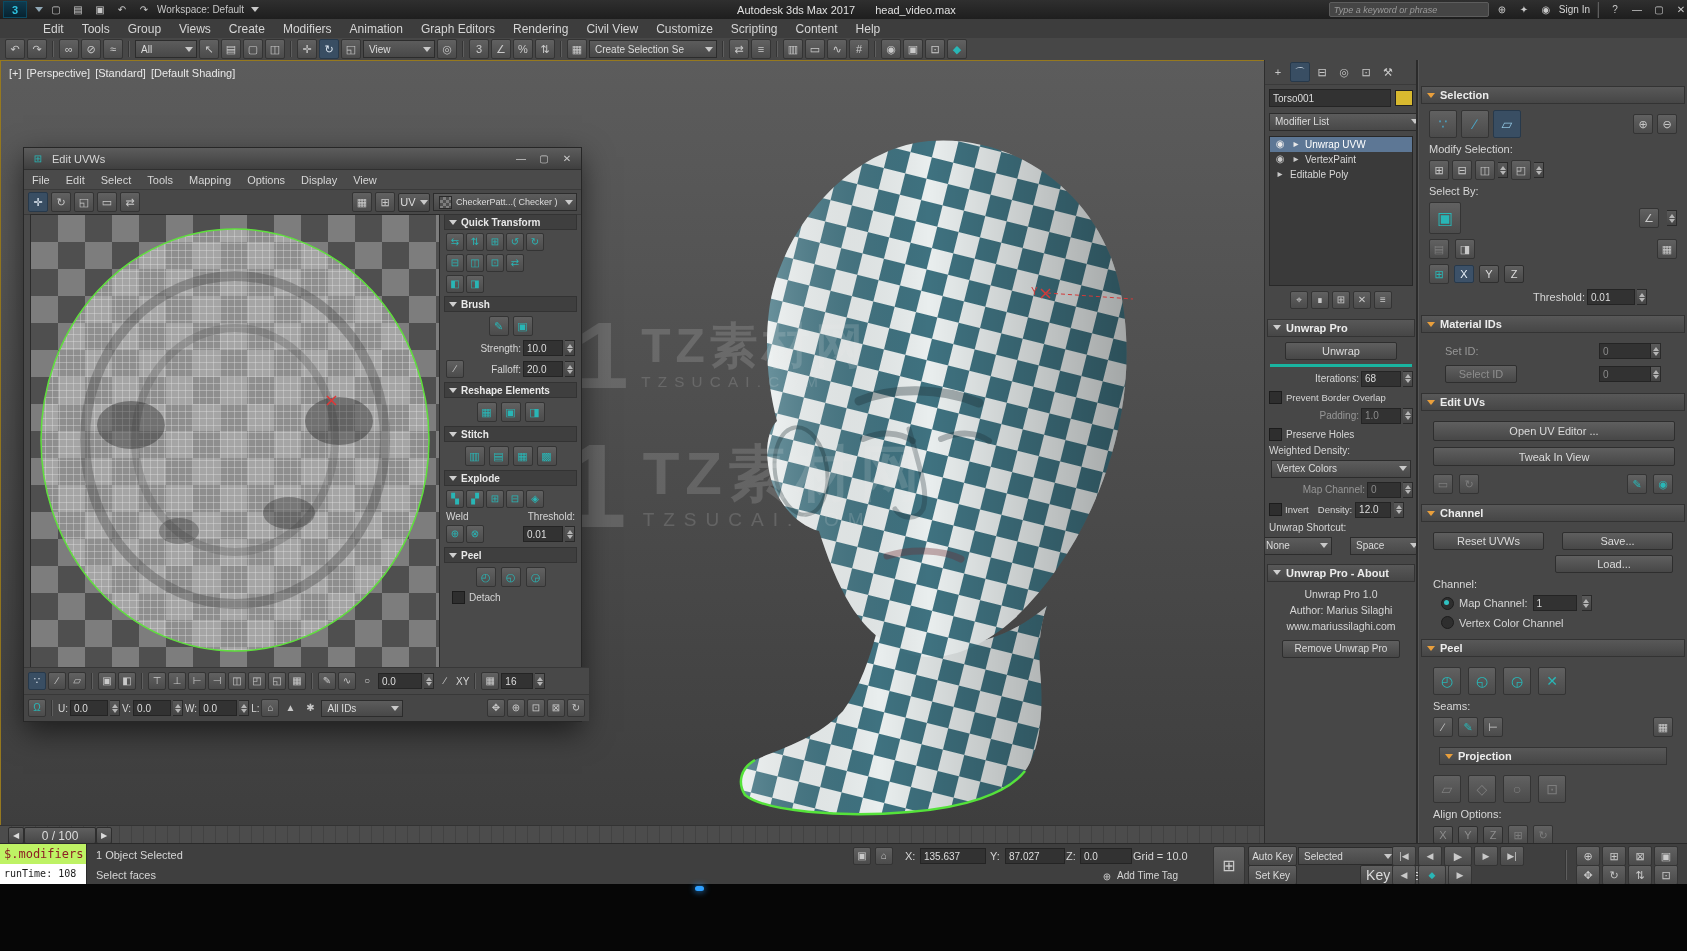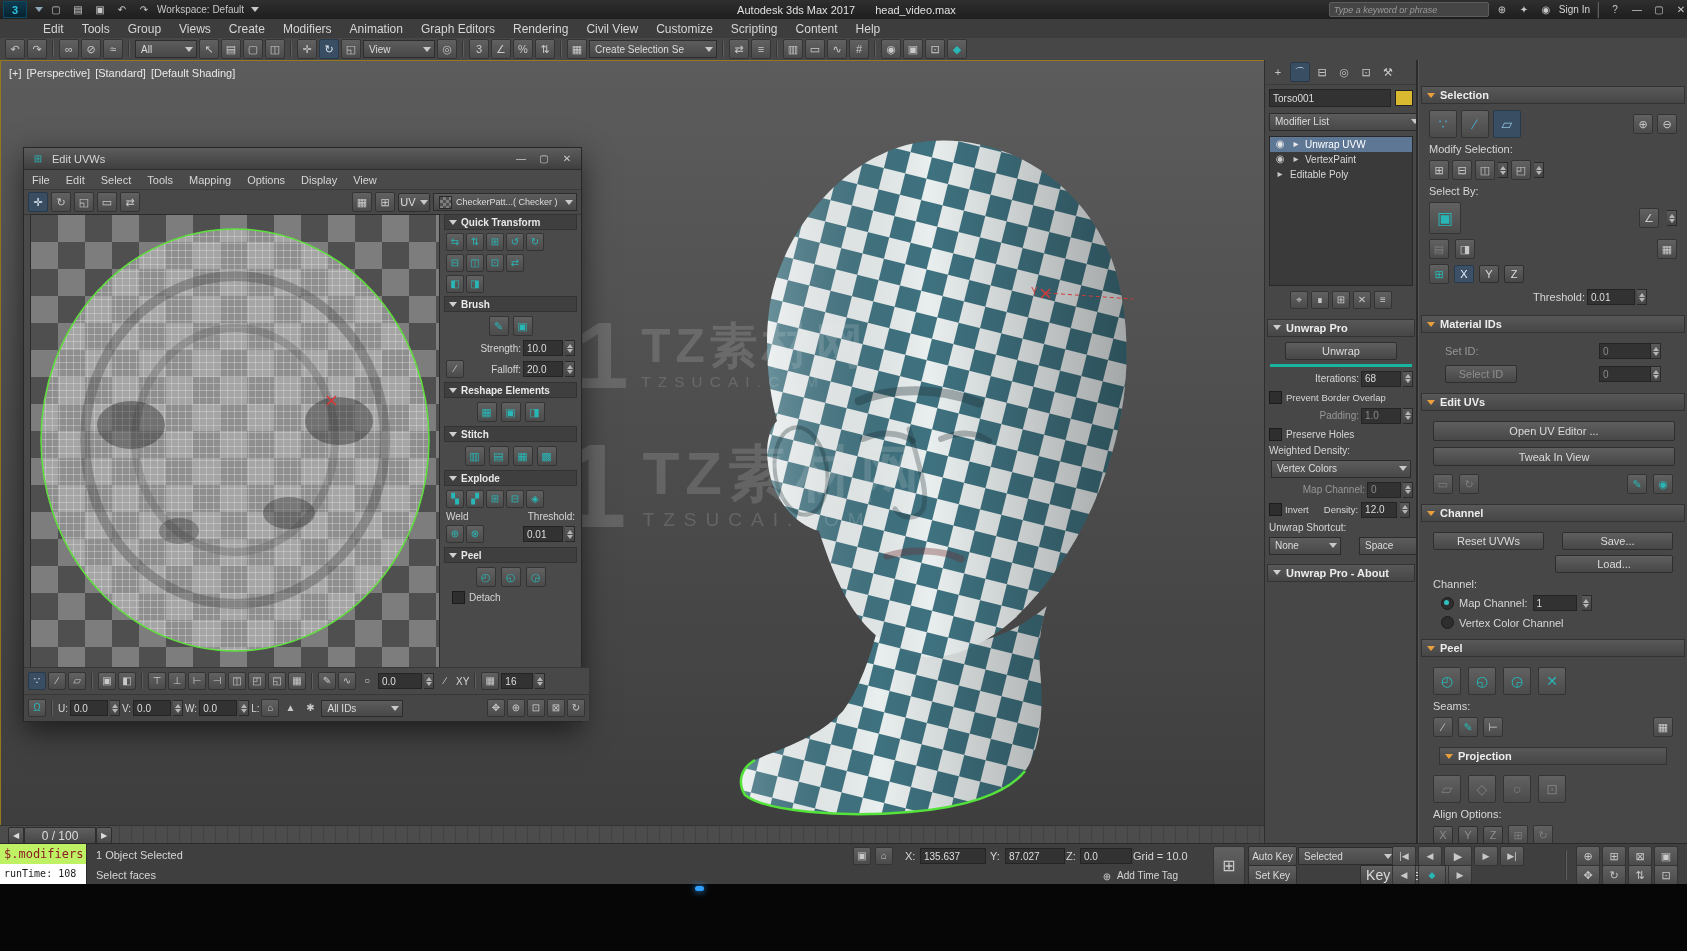--- a/index.html
+++ b/index.html
@@ -583,46 +583,54 @@
             <span>0</span>
           </span>
         <span class="spn">
             <i class="u"></i>
             <i class="d"></i>
           </span>
       </div>
       <div class="row" style="gap:3px">
         <span class="cb"></span>
         <span class="lbl" style="font-size:9.5px">Invert</span>
-        <span class="lbl" style="font-size:9.5px;margin-left:12px">Density:</span>
+        <span class="lbl" style="font-size:9.5px;margin-left:6px">Density:</span>
         <span class="fld" style="width:28px">
             <span>12.0</span>
           </span>
         <span class="spn">
             <i class="u"></i>
             <i class="d"></i>
           </span>
       </div>
       <span class="lbl" style="font-size:10px">Unwrap Shortcut:</span>
-      <div class="row" style="gap:18px;justify-content:flex-start">
+      <div class="row" style="gap:18px;justify-content:center">
         <span class="dd" style="width:62px">
             <span>None</span>
             <i class="car"></i>
           </span>
         <span class="dd" style="width:62px">
             <span>Space</span>
             <i class="car"></i>
           </span>
       </div>
     </div>
 
     <div class="rh" style="margin:4px 2px 0 2px">
         <i class="tri gray"></i>
         <span>Unwrap Pro - About</span>
       </div>
+    <div style="padding:6px 4px;display:flex;flex-direction:column;gap:4px;align-items:center">
+      <span class="lbl" style="font-size:10.5px">Unwrap Pro 1.0</span>
+      <span class="lbl" style="font-size:10.5px">Author: Marius Silaghi</span>
+      <span class="lbl" style="font-size:10.5px">www.mariussilaghi.com</span>
+      <span class="btn" style="width:116px;height:16px;margin-top:4px;font-size:10px">
+          <span>Remove Unwrap Pro</span>
+        </span>
+    </div>
   </div>
 
   <div class="abs" style="left:1416px;top:60px;width:2px;height:783px;background:#2b2b2b"></div>
 
   <div id="rightpanel" class="abs" style="left:1418px;top:60px;width:269px;height:783px;background:#474747;border-left:1px solid #555;overflow:hidden;padding-top:26px;box-sizing:border-box">
 
     <div class="rh" style="margin:0 2px">
         <i class="tri"></i>
         <span>Selection</span>
       </div>

